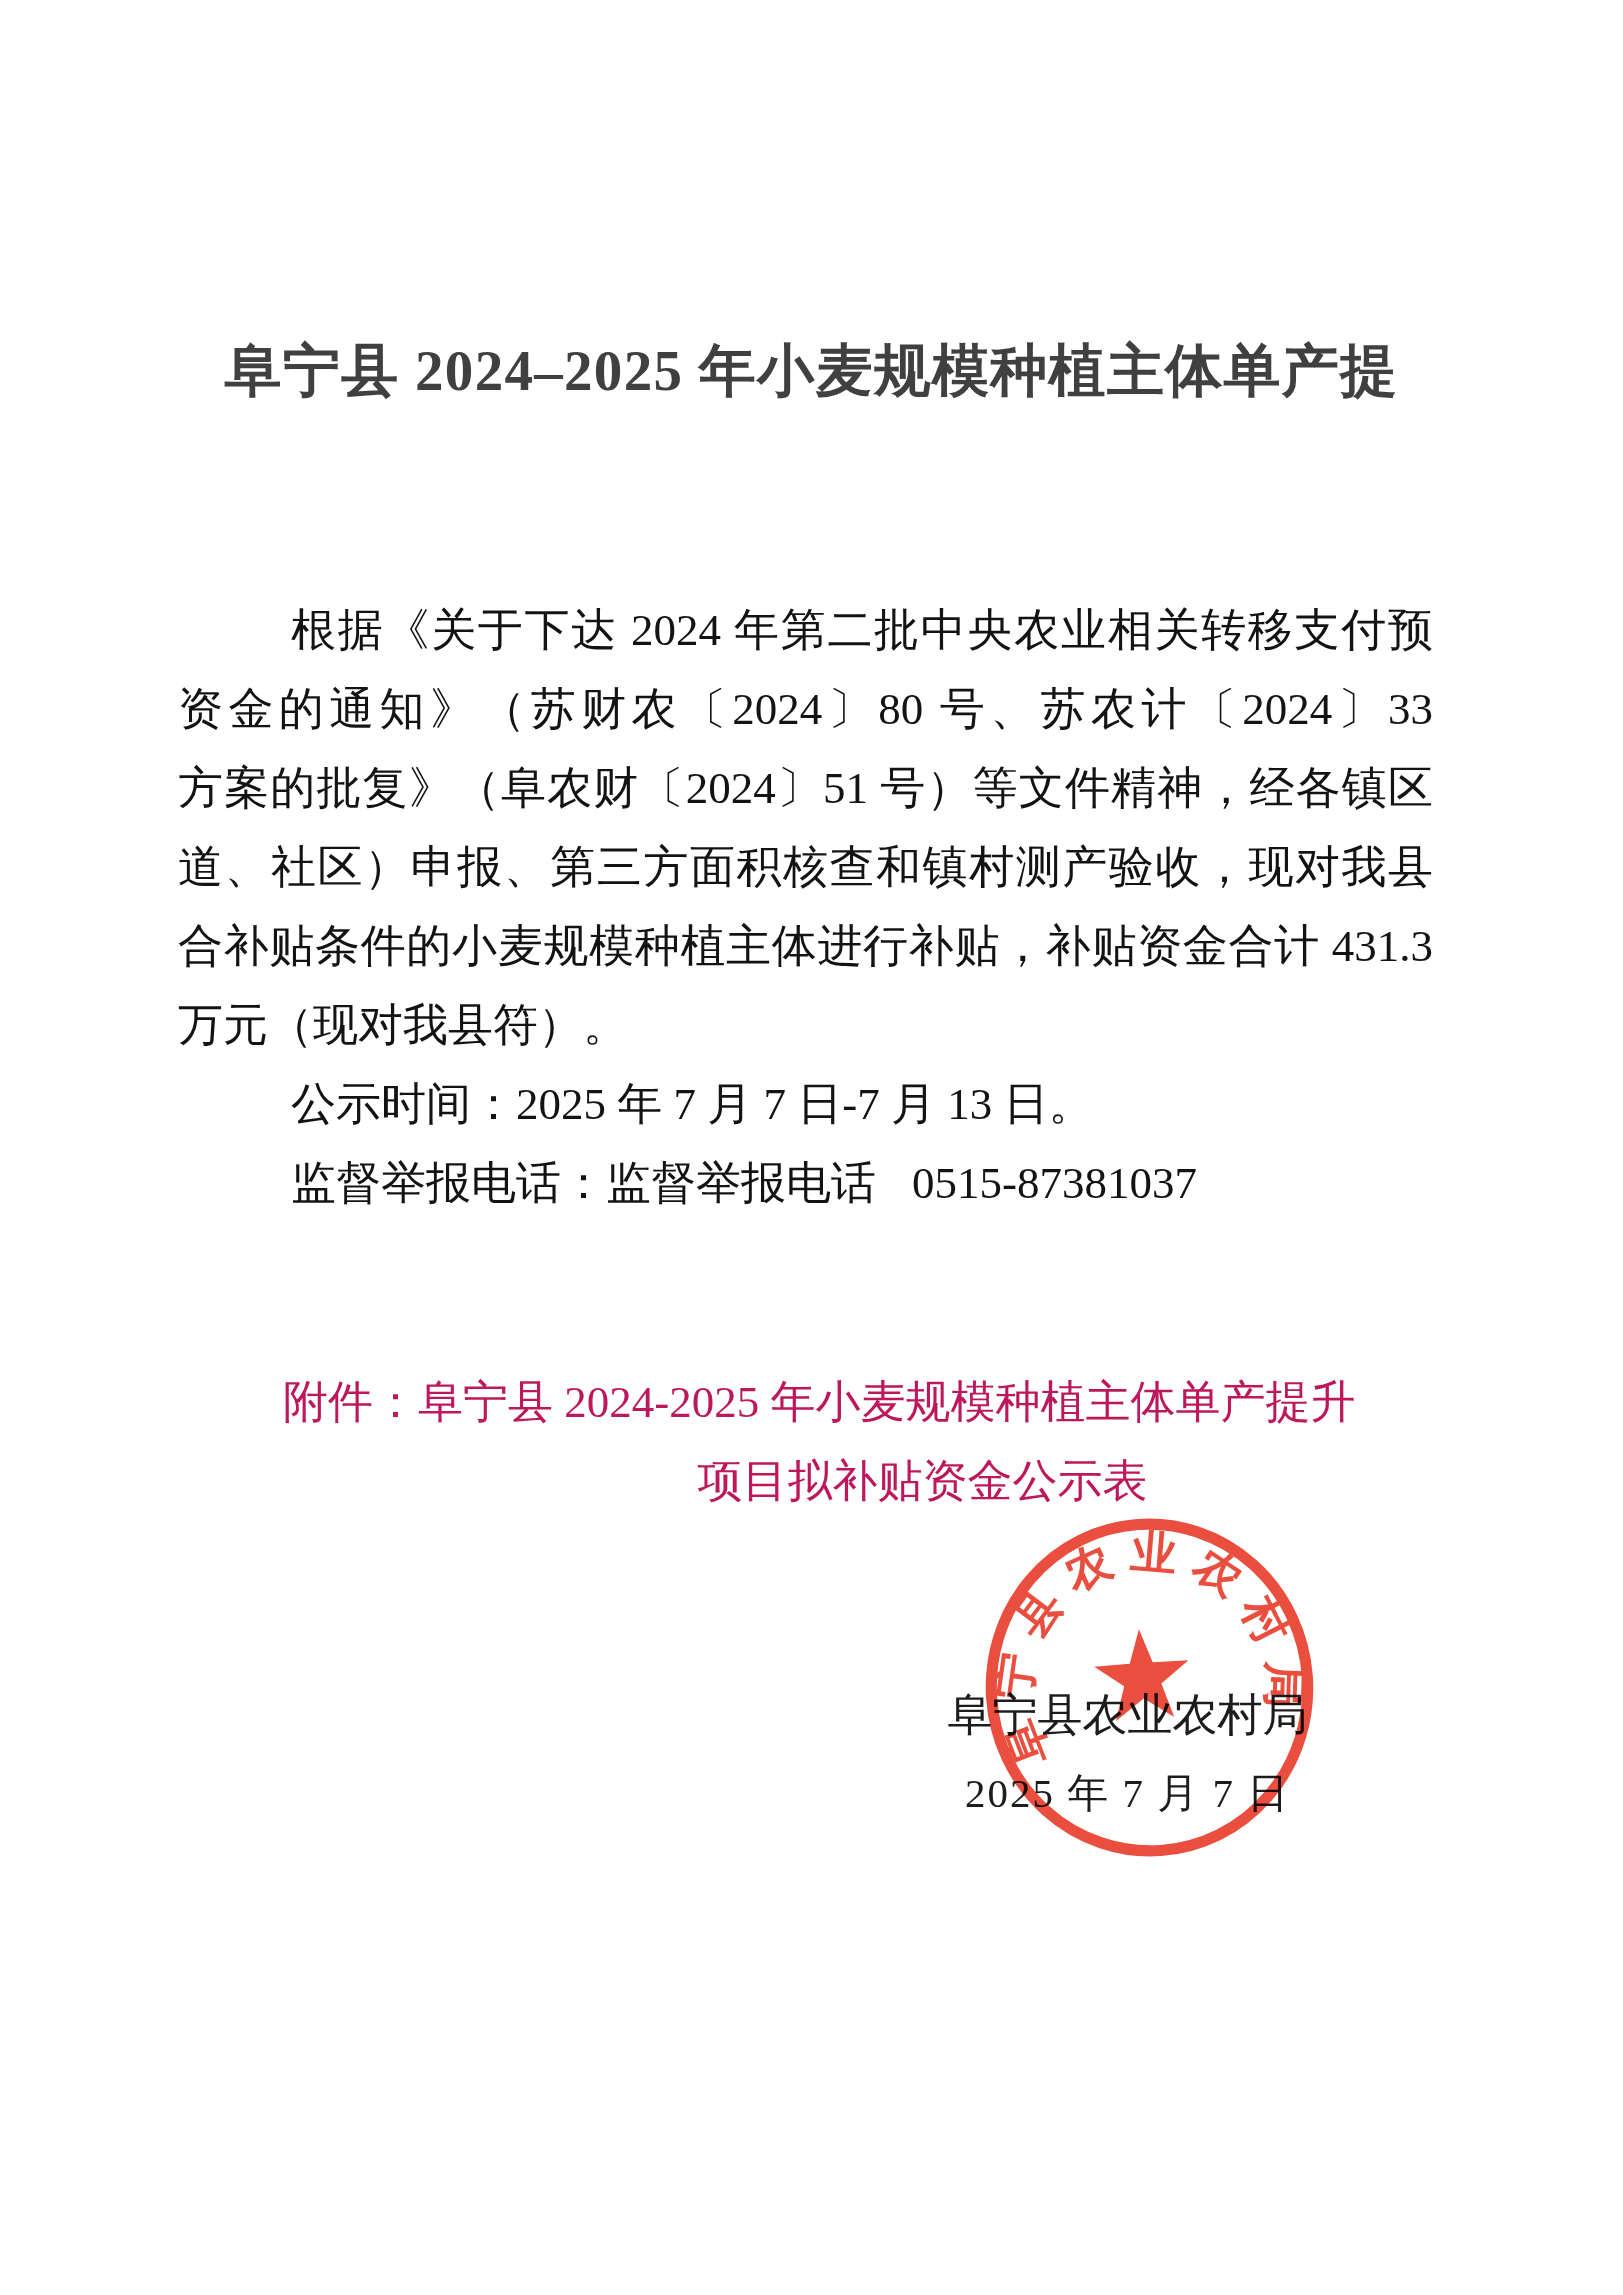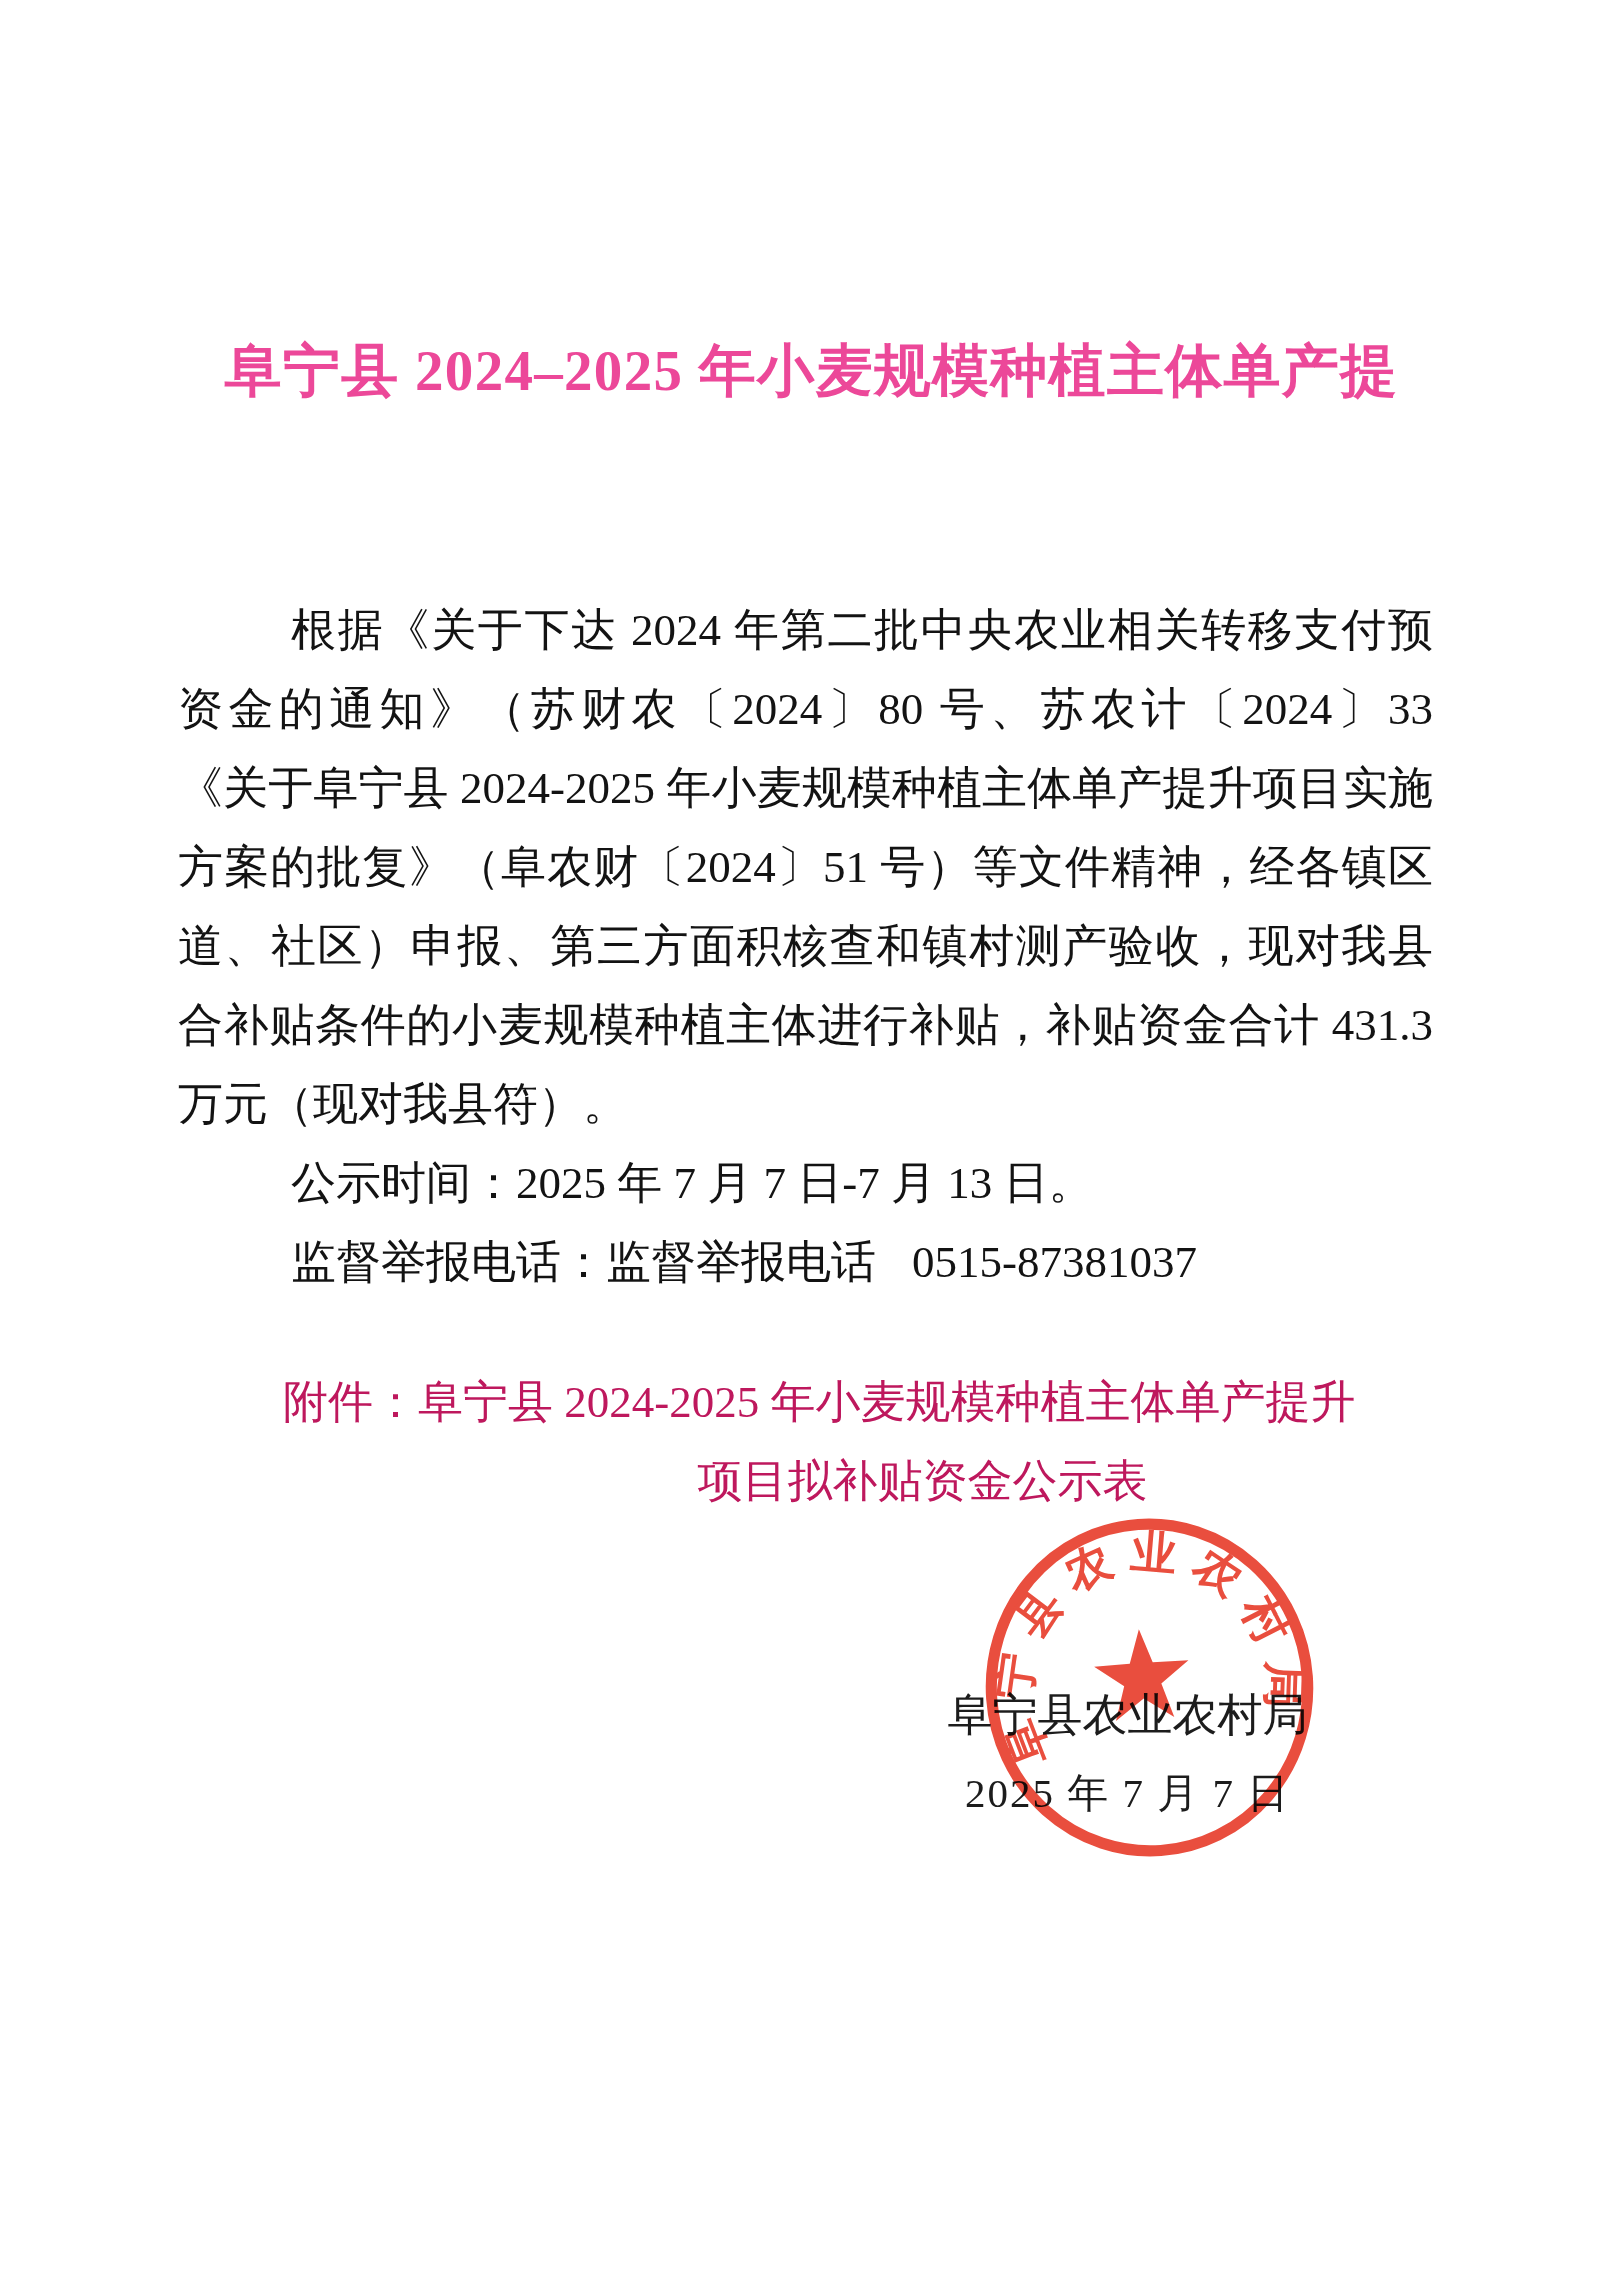--- a/index.html
+++ b/index.html
@@ -15,21 +15,21 @@
   }
   .doc-title {
     position: absolute;
     top: 325px;
     left: 0;
     width: 100%;
     text-align: center;
     font-size: 57px;
     line-height: 92px;
     font-weight: 700;
-    color: #ec4899;
+    color: #404040;
     letter-spacing: 1.3px;
   }
   .body-block {
     position: absolute;
     top: 591px;
     left: 178px;
     width: 1255px;
     font-size: 45px;
     line-height: 79px;
     color: #131313;
@@ -83,21 +83,20 @@
 
 <div class="page">
 
   <div class="doc-title">
     <div>阜宁县 2024–2025 年小麦规模种植主体单产提</div>
   </div>
 
   <div class="body-block">
     <div class="bline j indent">根据《关于下达 2024 年第二批中央农业相关转移支付预算</div>
     <div class="bline j">资金的通知》（苏财农〔2024〕80 号、苏农计〔2024〕33 号）、</div>
-    <div class="bline j">《关于阜宁县 2024-2025 年小麦规模种植主体单产提升项目实施</div>
     <div class="bline j">方案的批复》（阜农财〔2024〕51 号）等文件精神，经各镇区（街</div>
     <div class="bline j">道、社区）申报、第三方面积核查和镇村测产验收，现对我县符</div>
     <div class="bline j">合补贴条件的小麦规模种植主体进行补贴，补贴资金合计 431.3</div>
     <div class="bline">万元（现对我县符）。</div>
     <div class="bline indent">公示时间：2025 年 7 月 7 日-7 月 13 日。</div>
     <div class="bline indent"><span>监督举报电话：监督举报电话</span><span class="phone">0515-87381037</span></div>
   </div>
 
   <div class="attach-block">
     <div class="bline indent">附件：阜宁县 2024-2025 年小麦规模种植主体单产提升</div>

